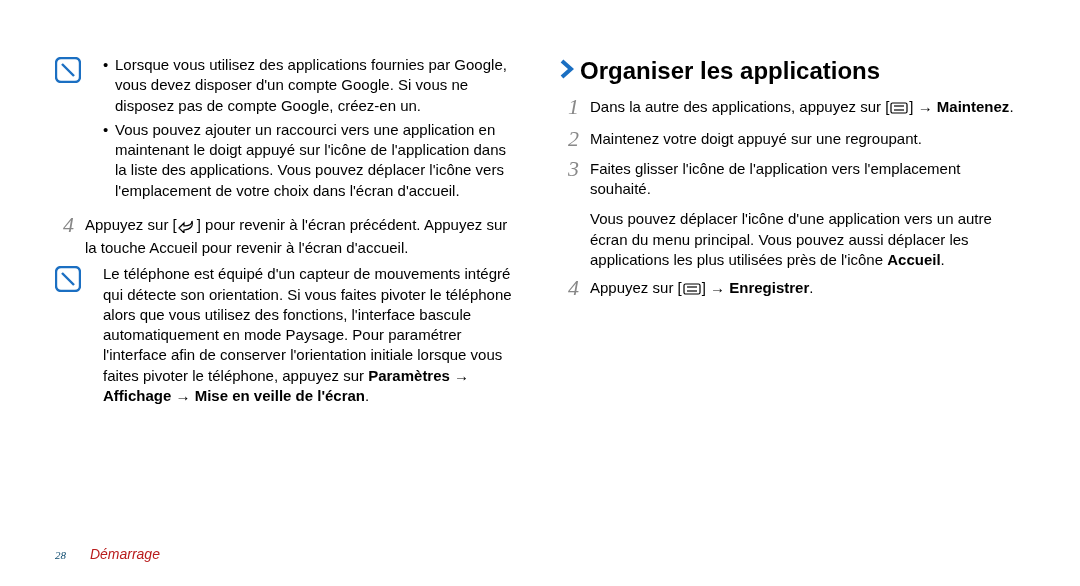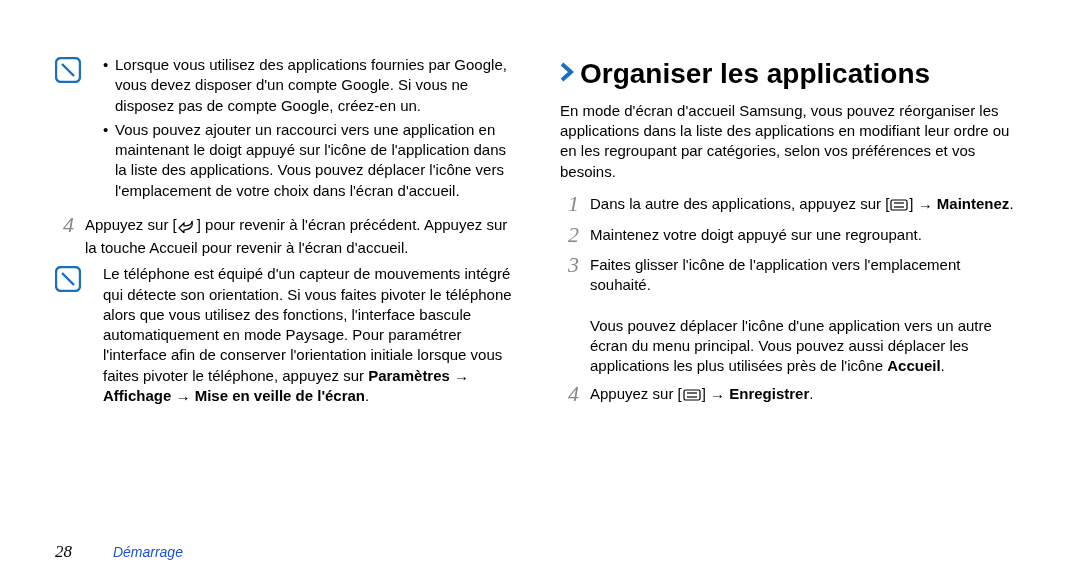--- a/index.html
+++ b/index.html
@@ -56,21 +56,21 @@
     width: 22px;
     flex-shrink: 0;
     line-height: 1.1;
   }
   .step-body { flex: 1; padding-top: 2px; }
   .sub-note {
     padding-left: 30px;
     margin-top: 4px;
   }
   h2.section {
-    font-size: 28px;
+    font-size: 24px;
     font-weight: bold;
     margin: 0 0 8px 0;
     display: flex;
     align-items: center;
     gap: 6px;
   }
   .chev {
     color: #1b6fc2;
     font-size: 22px;
     line-height: 1;
@@ -83,30 +83,29 @@
     display: inline-block;
     vertical-align: -3px;
   }
   .footer {
     position: absolute;
     left: 55px;
     bottom: 22px;
     font-size: 14px;
   }
   .footer .pagenum {
-    color: #000000;
+    color: #0c4a6e;
     font-style: italic;
     font-family: Georgia, serif;
-    font-size: 17px;
-    margin-right: 6px;
+    font-size: 11px;
+    margin-right: 20px;
   }
   .footer .section-name {
     font-style: italic;
-    color: #1d4ed8;
-    margin-left: 31px;
+    color: #b91c1c;
   }
 </style>
 </head>
 <body>
 
 <div class="page">
 
   <div class="col">
 
     <div class="note-block">
@@ -153,21 +152,20 @@
 
     <h2 class="section">
       <span class="chev">
         <svg width="14" height="20" viewBox="0 0 14 20">
             <path d="M2 2 L11 10 L2 18" fill="none" stroke="#1b6fc2" stroke-width="4"></path>
           </svg>
       </span>
       <span>Organiser les applications</span>
     </h2>
 
-    <p class="intro">En mode d'écran d'accueil Samsung, vous pouvez réorganiser les applications dans la liste des applications en modifiant leur ordre ou en les regroupant par catégories, selon vos préférences et vos besoins.</p>
 
     <div class="num-step">
       <span class="step-num">1</span>
       <span class="step-body">
         <span>Dans la autre des applications, appuyez sur [</span><span class="inline-icon"><svg width="20" height="14" viewBox="0 0 20 14">
               <rect x="2" y="2" width="16" height="10" rx="1.5" fill="none" stroke="#000" stroke-width="1.2"></rect>
               <line x1="5" y1="5" x2="15" y2="5" stroke="#000" stroke-width="1.2"></line>
               <line x1="5" y1="9" x2="15" y2="9" stroke="#000" stroke-width="1.2"></line>
             </svg></span><span>] → </span><span class="bold">Maintenez</span><span>.</span>
       </span>
@@ -175,21 +173,21 @@
 
     <div class="num-step">
       <span class="step-num">2</span>
       <span class="step-body">Maintenez votre doigt appuyé sur une regroupant.</span>
     </div>
 
     <div class="num-step">
       <span class="step-num">3</span>
       <span class="step-body">
         <span>Faites glisser l'icône de l'application vers l'emplacement souhaité.</span>
-        <div class="sub-note" style="padding-left:0; margin-top:20px;">
+        <div class="sub-note" style="padding-left:0; margin-top:10px;">
           <span>Vous pouvez déplacer l'icône d'une application vers un autre écran du menu principal. Vous pouvez aussi déplacer les applications les plus utilisées près de l'icône </span><span class="bold">Accueil</span><span>.</span>
         </div>
       </span>
     </div>
 
     <div class="num-step">
       <span class="step-num">4</span>
       <span class="step-body">
         <span>Appuyez sur [</span><span class="inline-icon"><svg width="20" height="14" viewBox="0 0 20 14">
               <rect x="2" y="2" width="16" height="10" rx="1.5" fill="none" stroke="#000" stroke-width="1.2"></rect>

